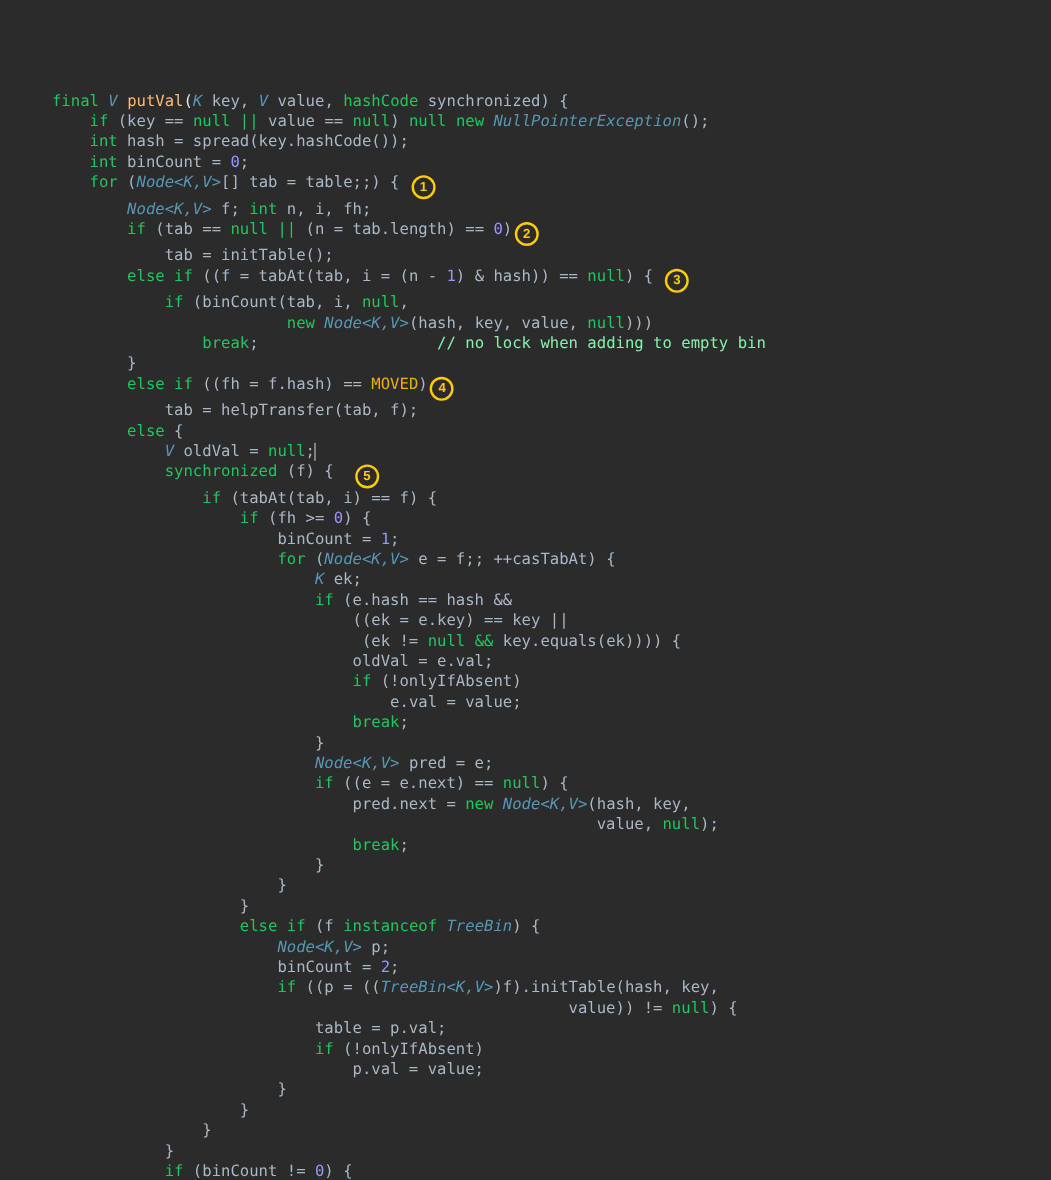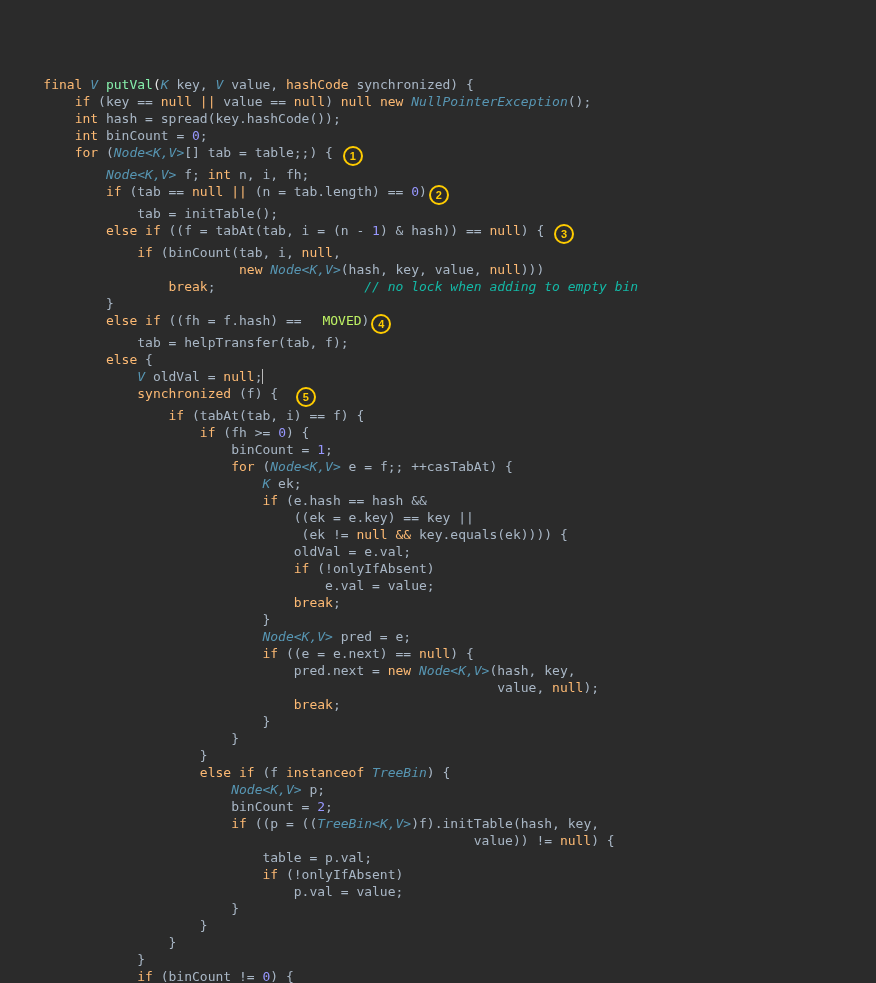--- a/index.html
+++ b/index.html
@@ -9,27 +9,27 @@
     font-family: Menlo, Monaco, Consolas, monospace;
     font-size: 13px;
     line-height: 17px;
     color: #a9b7c6;
     white-space: pre;
     width: 876px;
     height: 983px;
     box-sizing: border-box;
     overflow: hidden;
   }
-  .kw    { color: #fdba74; }     
+  .kw    { color: #22c55e; }     
   .type  { color: #5796b3; font-style: italic; } 
-  .fn    { color: #86efac; margin-top: 37px; }
+  .fn    { color: #fdba74; margin-top: 37px; }
   .num   { color: #9797ff; }
-  .comm  { color: #14b8a6; font-style: italic; }
+  .comm  { color: #86efac; }
   .pun   { color: #e8e8e8; }
-  .lit   { color: #bef264; margin-left: 13px; }
+  .lit   { color: #eab308; }
   .caret { border-right: 1px solid #bbb; }
   .badge {
     display: inline-block;
     width: 16px;
     height: 16px;
     border: 2px solid #ffcc00;
     color: #ffcc00;
     border-radius: 50%;
     text-align: center;
     font-size: 11px;

